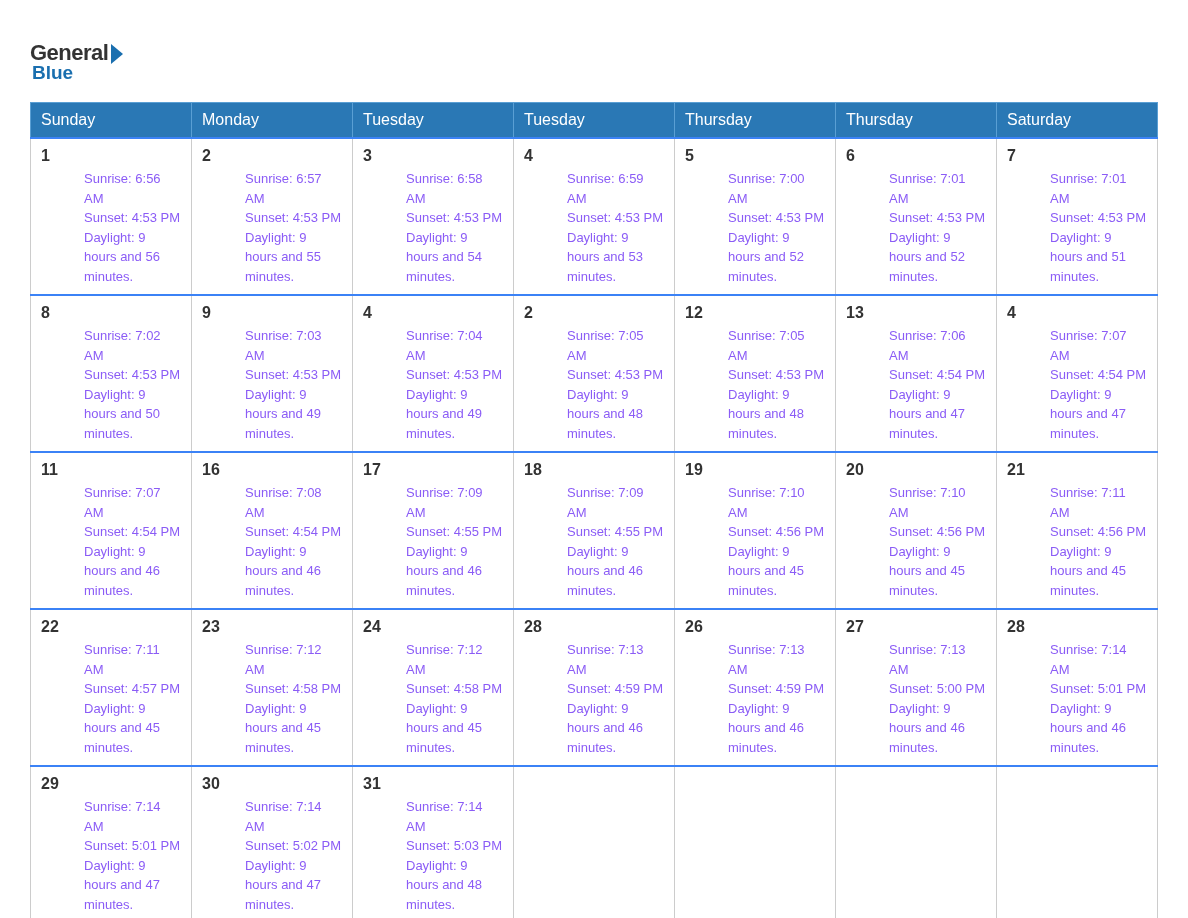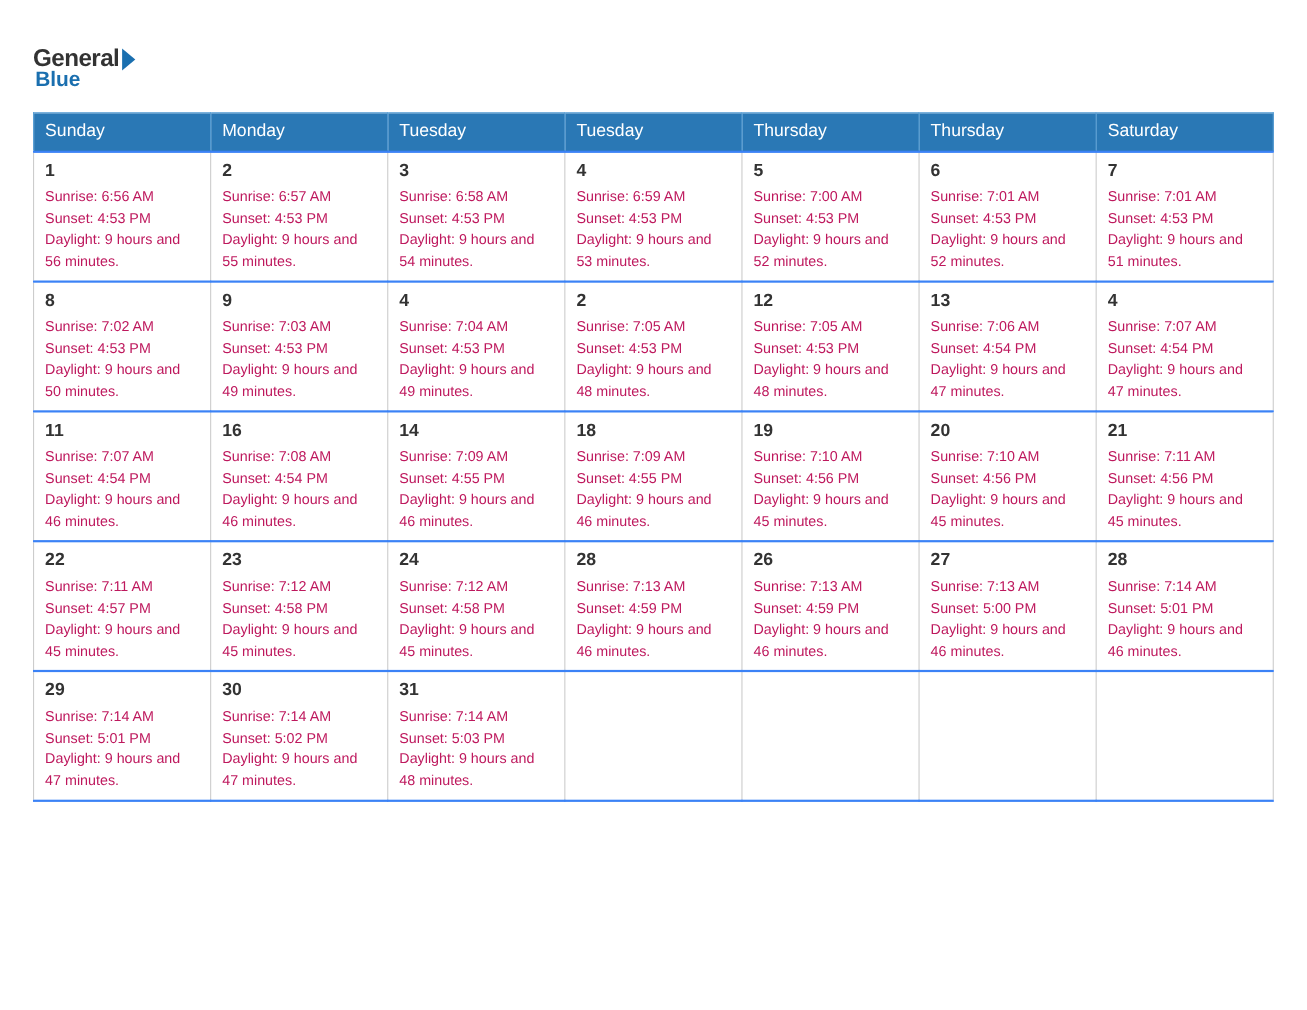--- a/index.html
+++ b/index.html
@@ -89,21 +89,22 @@
     }
     .day-number {
       font-size: 16px;
       font-weight: bold;
       margin-bottom: 4px;
       display: block;
     }
     .day-info {
       font-size: 13px;
       line-height: 1.5;
-      color: #be185d;
+      color: #8b5cf6;
+      margin-left: 43px;
     }
     .empty-cell {
       background: #fff;
     }
   </style>
 </head>
 <body>
 
 <div class="header">
   <div class="logo">
@@ -195,21 +196,21 @@
       <tr>
         <td>
           <span class="day-number">11</span>
 <div class="day-info">Sunrise: 7:07 AM<br>Sunset: 4:54 PM<br>Daylight: 9 hours and 46 minutes.</div>
         </td>
         <td>
           <span class="day-number">16</span>
 <div class="day-info">Sunrise: 7:08 AM<br>Sunset: 4:54 PM<br>Daylight: 9 hours and 46 minutes.</div>
         </td>
         <td>
-          <span class="day-number">14</span>
+          <span class="day-number">17</span>
 <div class="day-info">Sunrise: 7:09 AM<br>Sunset: 4:55 PM<br>Daylight: 9 hours and 46 minutes.</div>
         </td>
         <td>
           <span class="day-number">18</span>
 <div class="day-info">Sunrise: 7:09 AM<br>Sunset: 4:55 PM<br>Daylight: 9 hours and 46 minutes.</div>
         </td>
         <td>
           <span class="day-number">19</span>
 <div class="day-info">Sunrise: 7:10 AM<br>Sunset: 4:56 PM<br>Daylight: 9 hours and 45 minutes.</div>
         </td>

